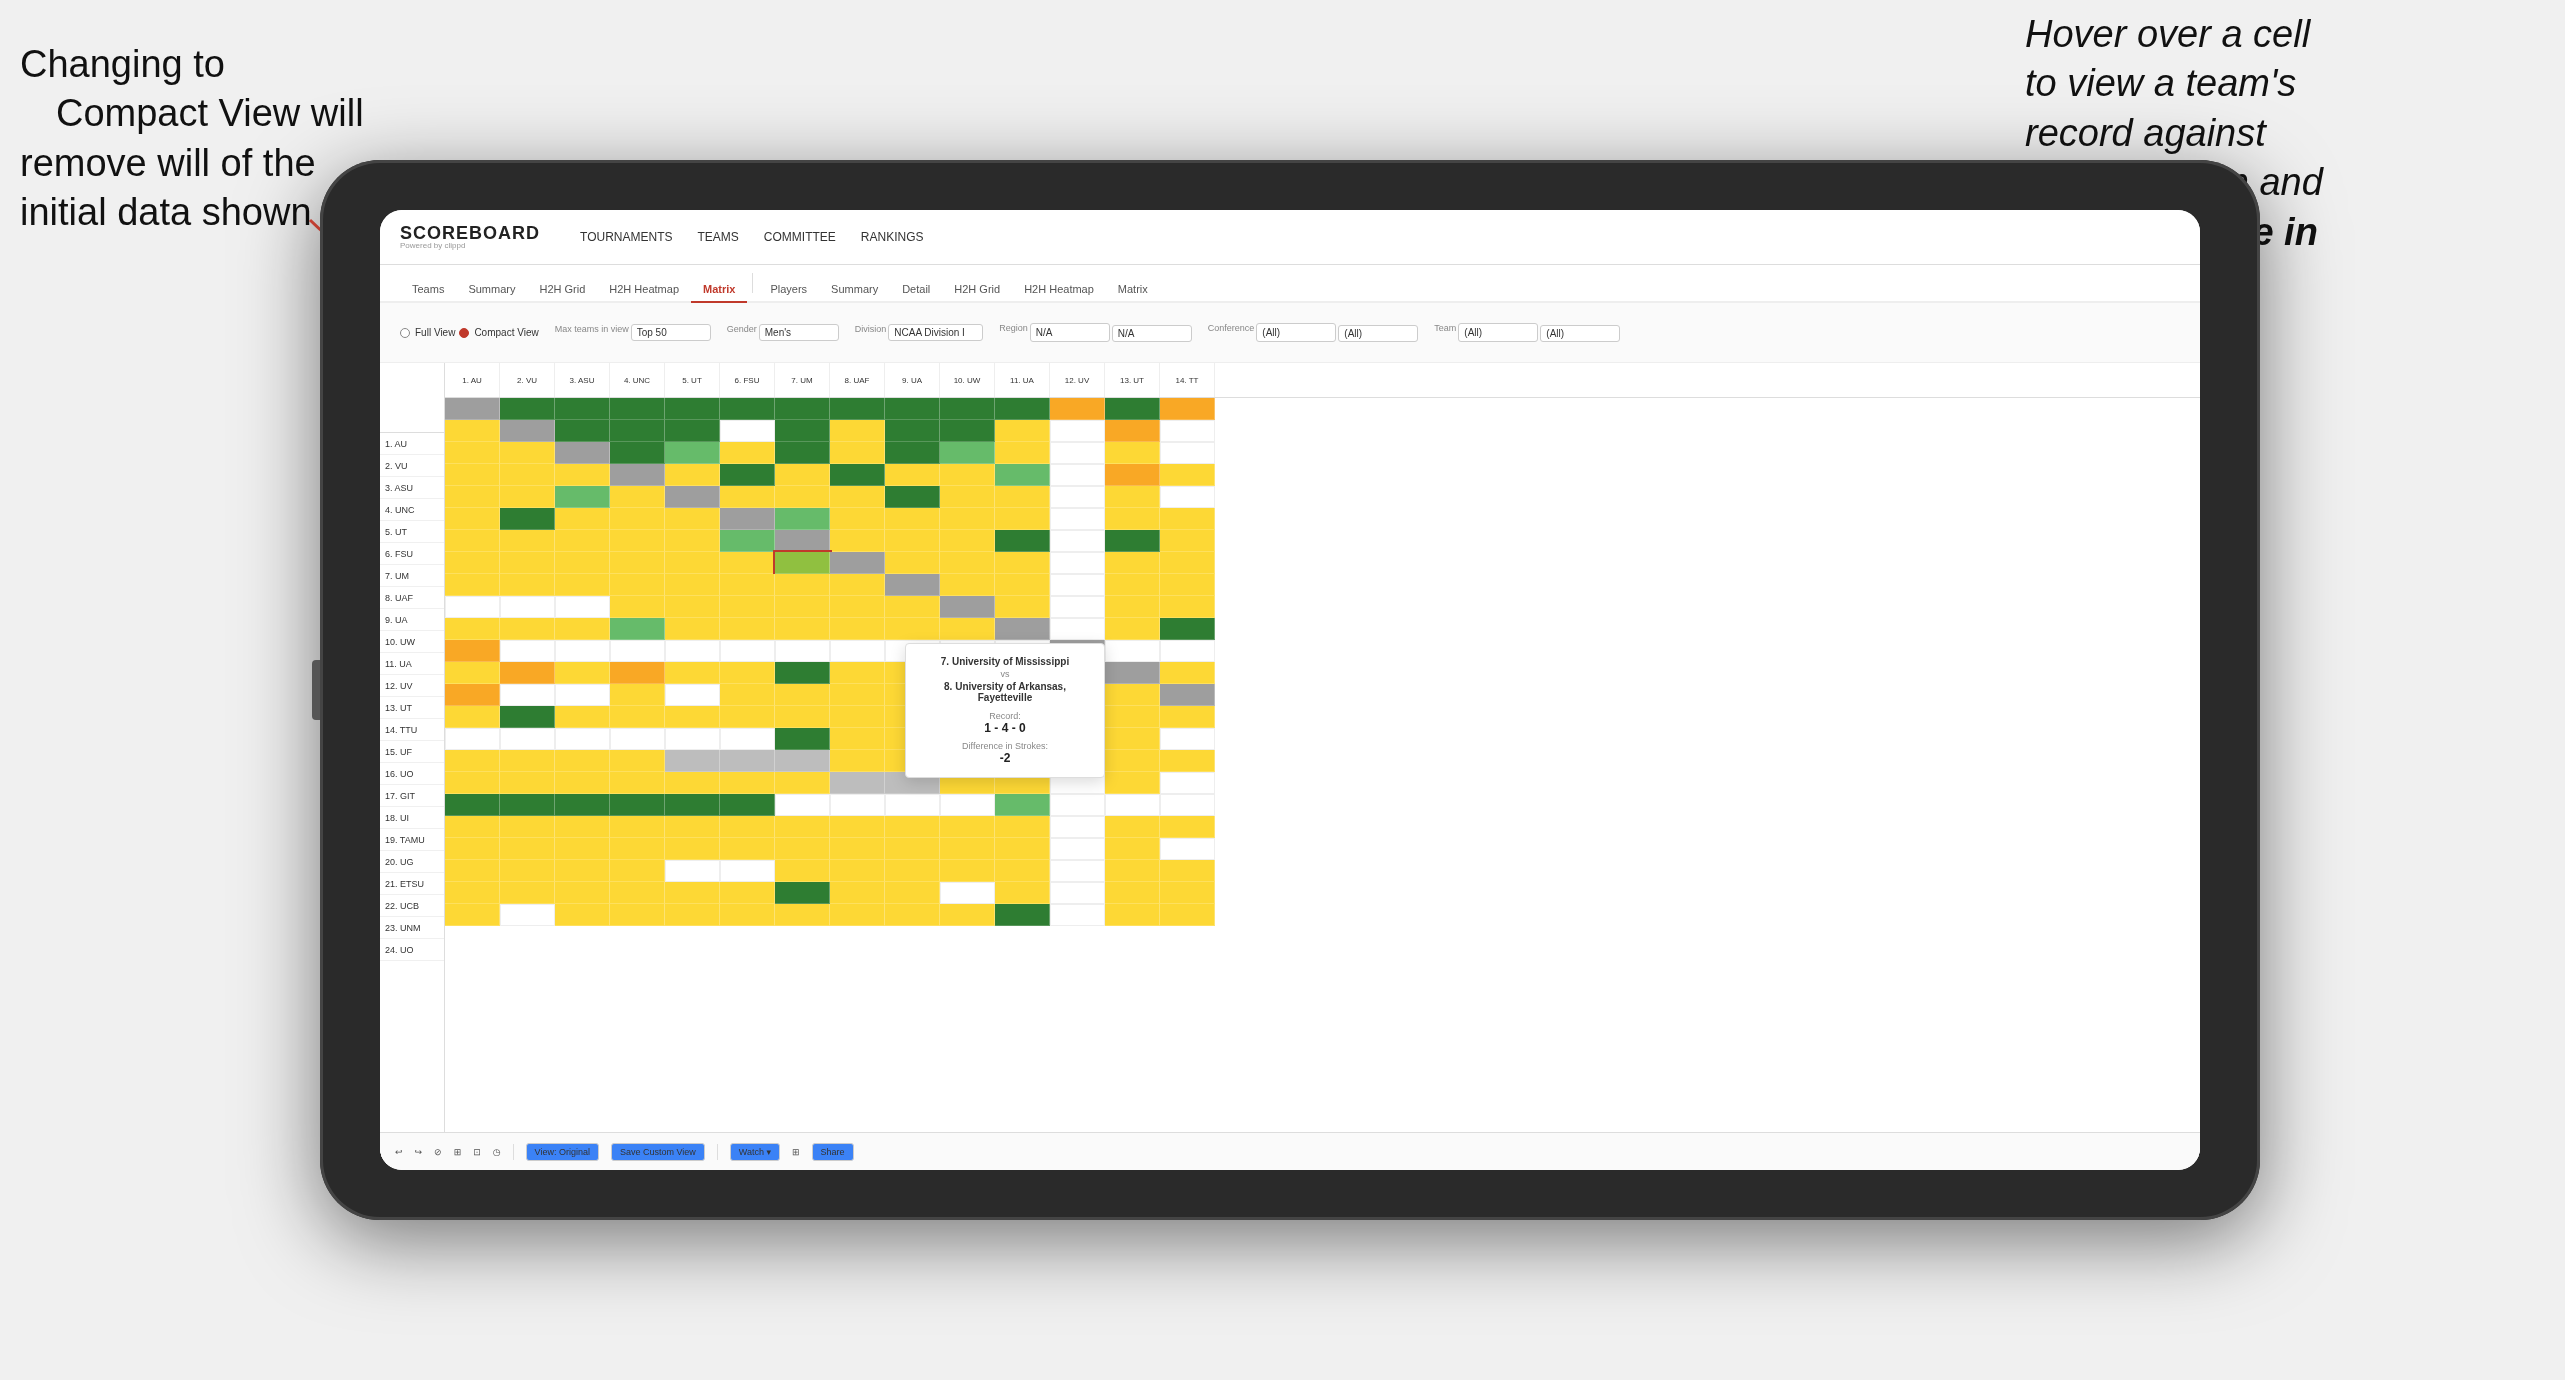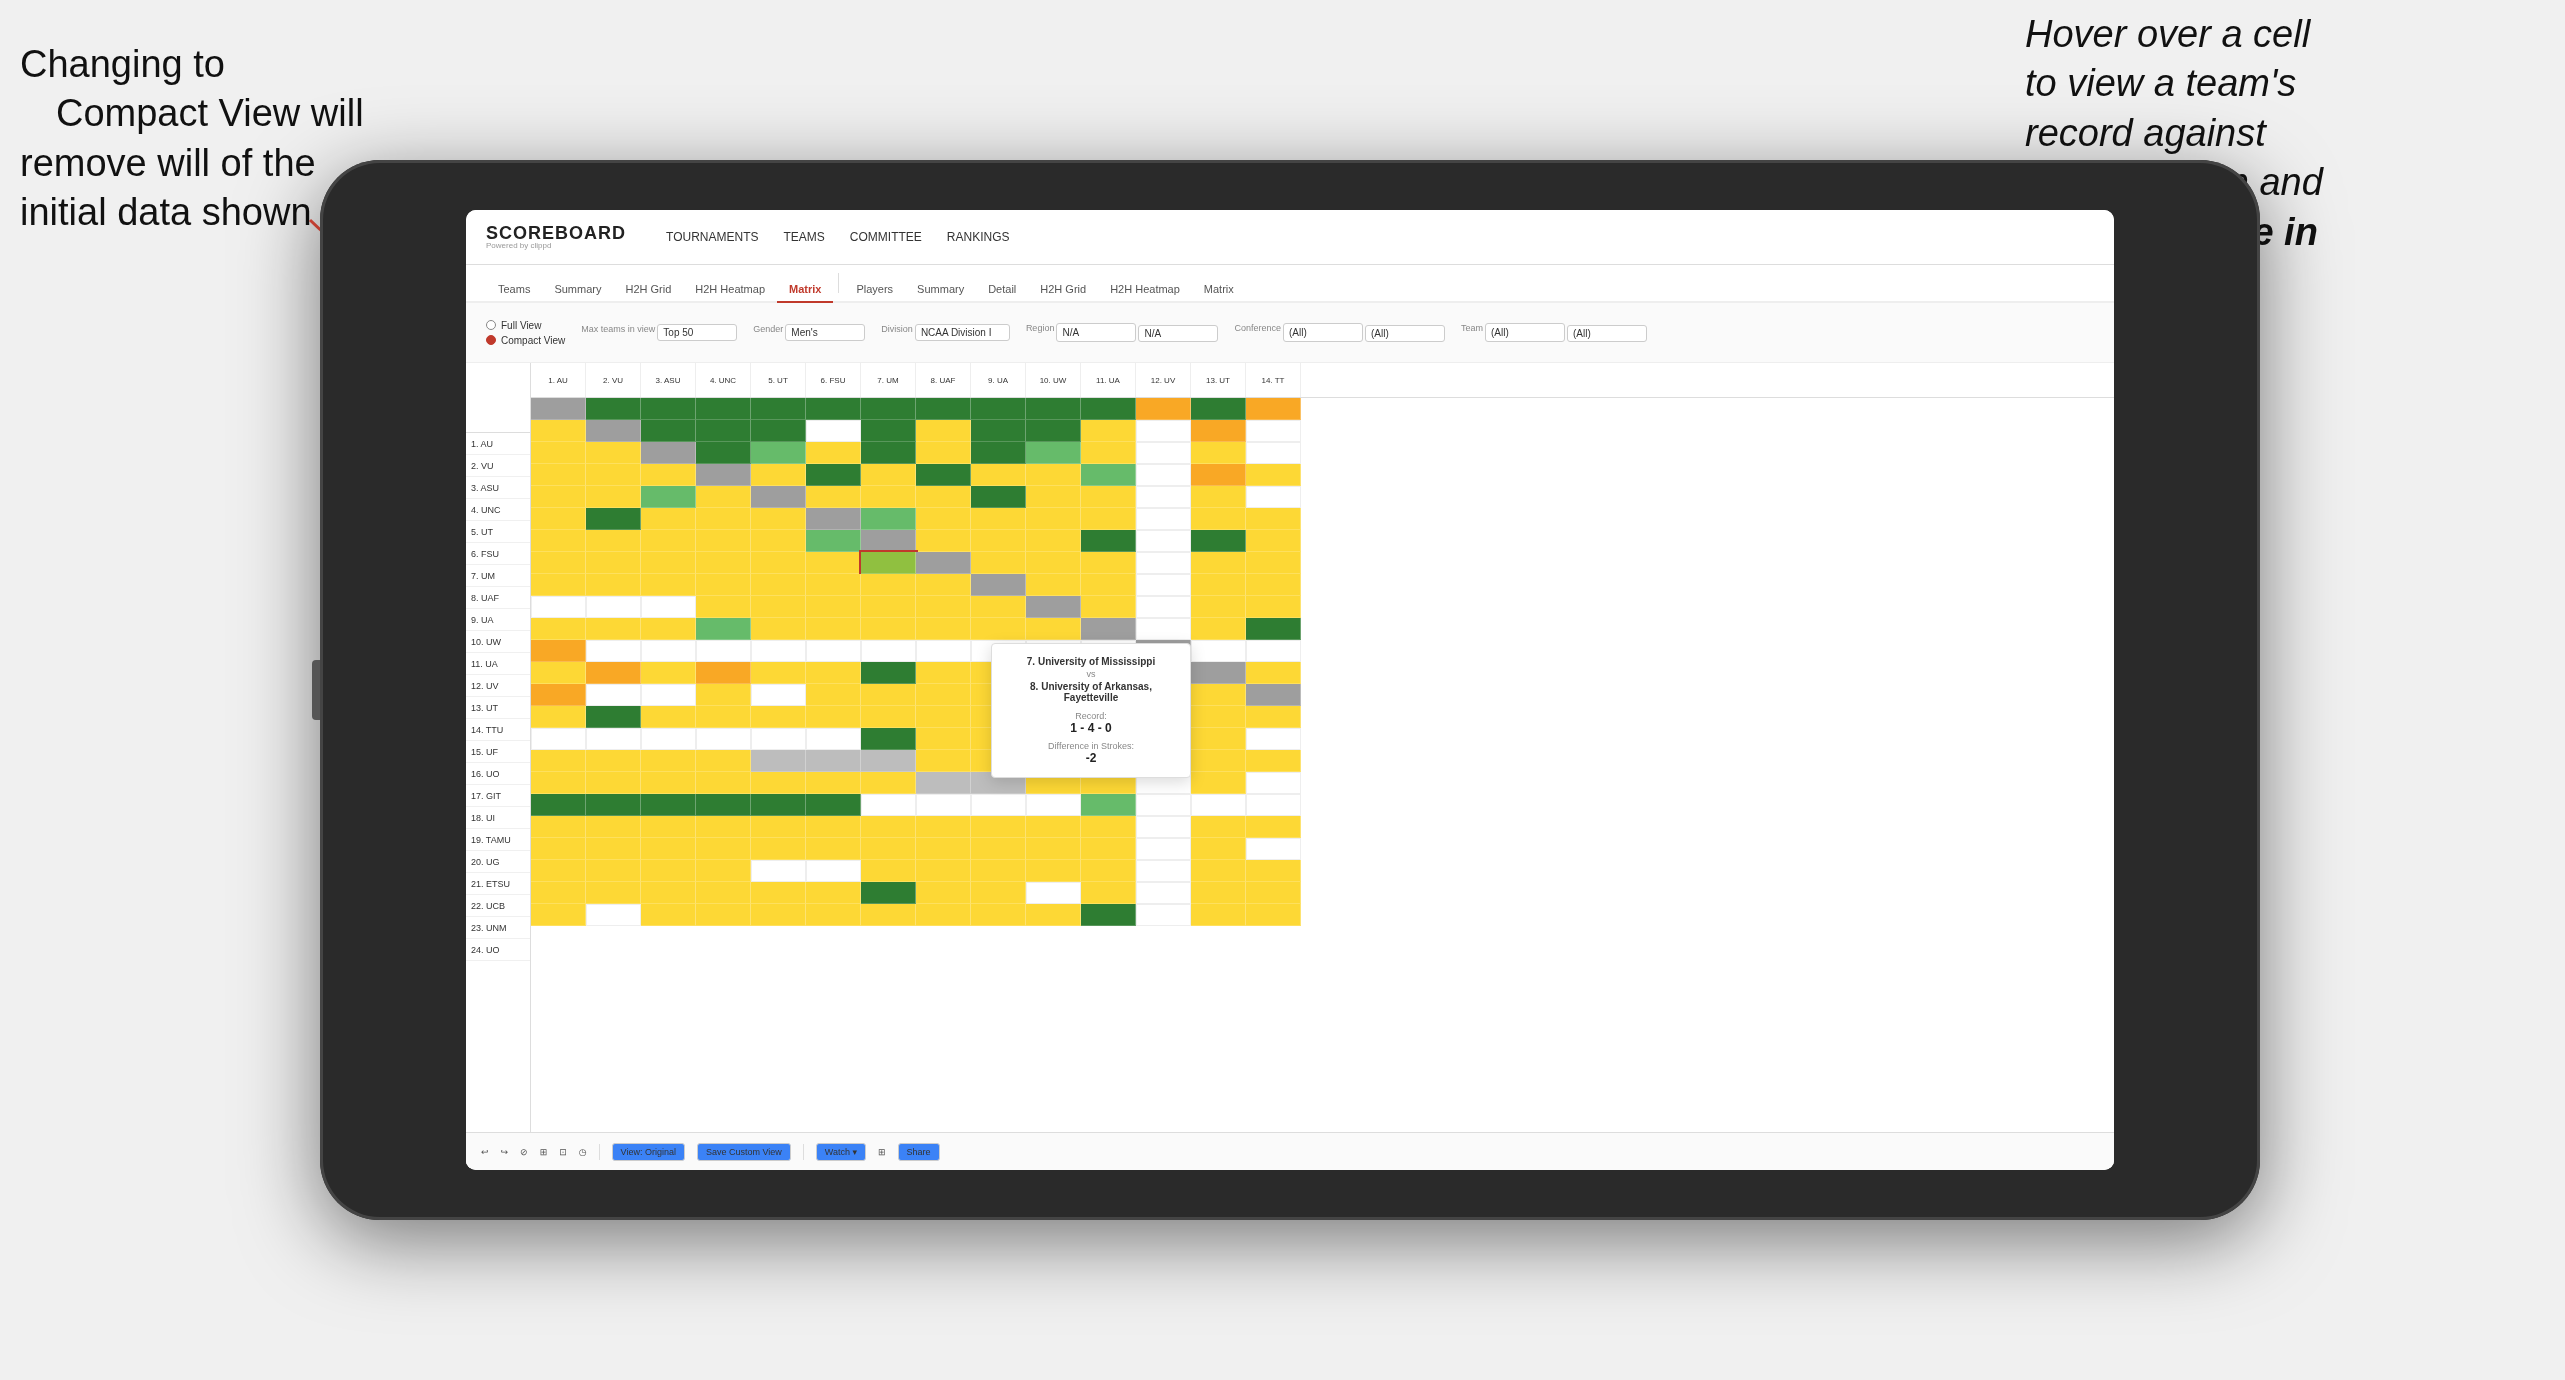--- a/index.html
+++ b/index.html
@@ -47,24 +47,24 @@
       height: 1060px;
       background: #2a2a2a;
       border-radius: 60px;
       box-shadow: 0 20px 80px rgba(0,0,0,0.5), inset 0 0 0 3px #444;
       display: flex;
       align-items: center;
       justify-content: center;
     }
 
     .tablet-screen {
-      width: 1648px;
+      width: 1820px;
       height: 960px;
       background: #fff;
-      border-radius: 10px;
+      border-radius: 22px;
       overflow: hidden;
       position: relative;
     }
 
     
     .tablet-button {
       position: absolute;
       left: -8px;
       top: 50%;
       transform: translateY(-50%);
@@ -151,21 +151,21 @@
       background: #fafafa;
       border-bottom: 1px solid #eee;
       display: flex;
       align-items: center;
       padding: 0 20px;
       gap: 16px;
     }
 
     .view-options {
       display: flex;
-      flex-direction: column;
+      flex-direction: row;
       gap: 4px;
       font-size: 10px;
     }
     .radio-option {
       display: flex;
       align-items: center;
       gap: 5px;
       cursor: pointer;
     }
     .radio-circle {

